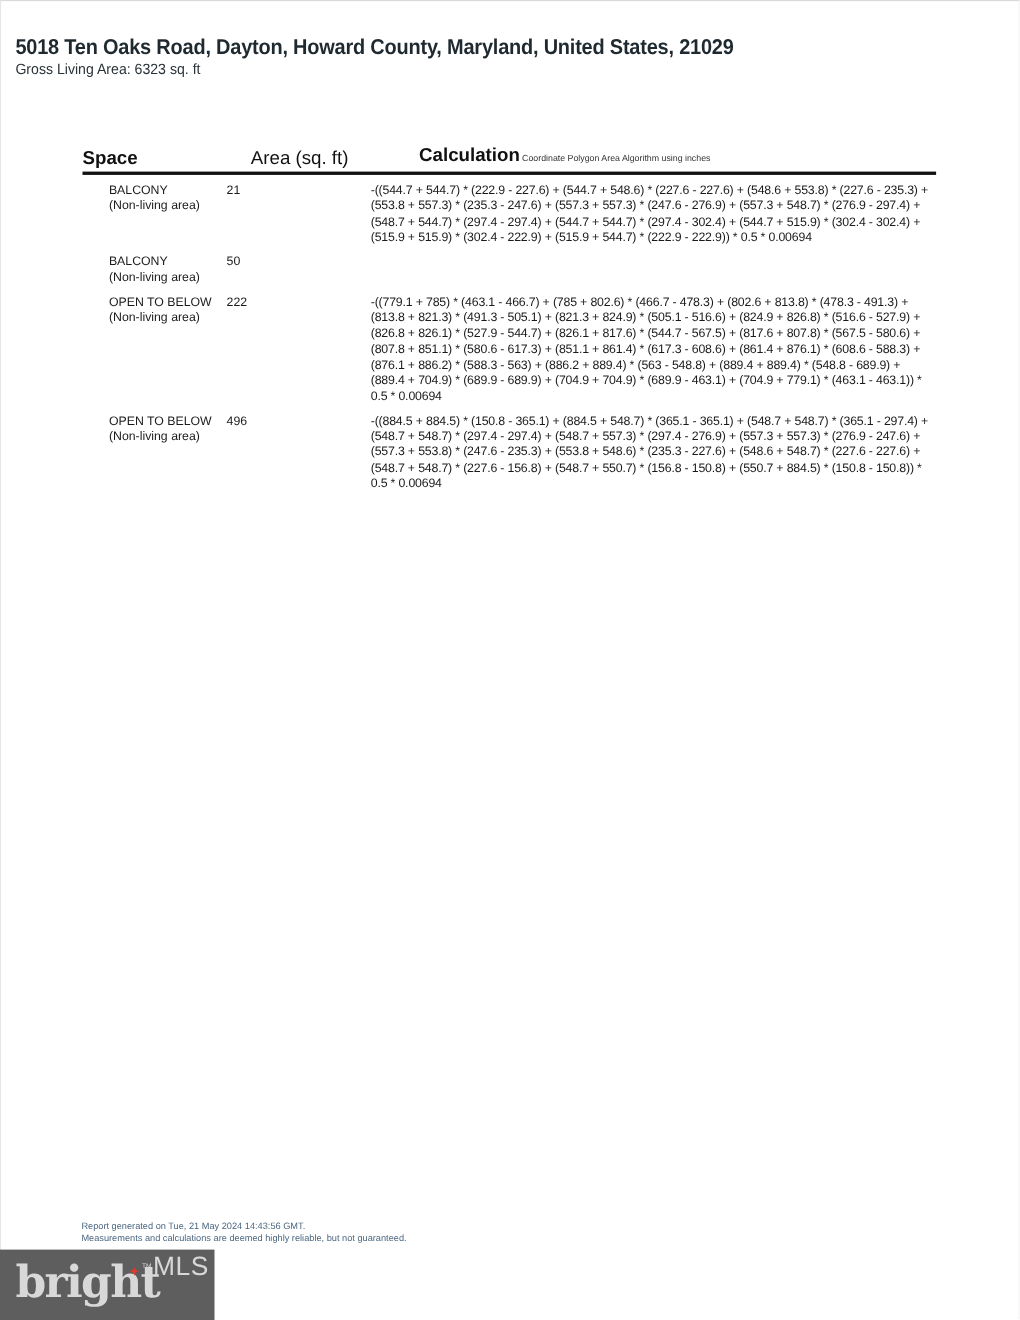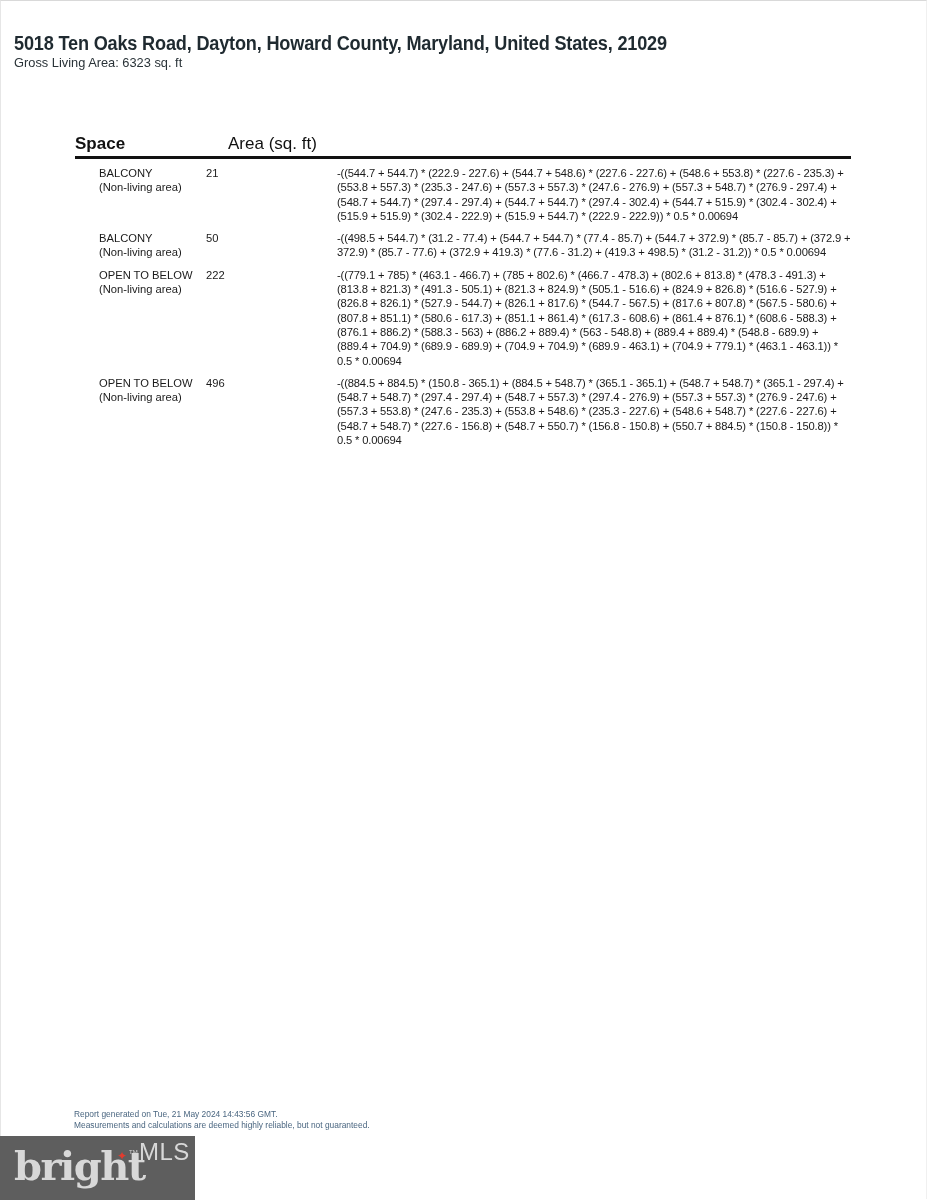--- a/index.html
+++ b/index.html
@@ -159,38 +159,38 @@
 
 <div class="header">
   <div class="address">5018 Ten Oaks Road, Dayton, Howard County, Maryland, United States, 21029</div>
   <div class="gla">Gross Living Area: 6323 sq. ft</div>
 </div>
 
 <div class="table">
   <div class="thead">
     <div class="th col-space">Space</div>
     <div class="th col-area area-h">Area (sq. ft)</div>
+    <div class="th col-calc calc-h"><span>Calculation</span><small>Coordinate Polygon Area Algorithm using inches</small></div>
   </div>
 
   <div class="row">
     <div class="cell col-space">
       <span class="sub">BALCONY</span>
       <span class="sub">(Non-living area)</span>
     </div>
     <div class="cell col-area">21</div>
     <div class="cell col-calc calc-text">-((544.7 + 544.7) * (222.9 - 227.6) + (544.7 + 548.6) * (227.6 - 227.6) + (548.6 + 553.8) * (227.6 - 235.3) + (553.8 + 557.3) * (235.3 - 247.6) + (557.3 + 557.3) * (247.6 - 276.9) + (557.3 + 548.7) * (276.9 - 297.4) + (548.7 + 544.7) * (297.4 - 297.4) + (544.7 + 544.7) * (297.4 - 302.4) + (544.7 + 515.9) * (302.4 - 302.4) + (515.9 + 515.9) * (302.4 - 222.9) + (515.9 + 544.7) * (222.9 - 222.9)) * 0.5 * 0.00694</div>
   </div>
 
   <div class="row">
     <div class="cell col-space">
       <span class="sub">BALCONY</span>
       <span class="sub">(Non-living area)</span>
     </div>
     <div class="cell col-area">50</div>
-    <div class="cell col-calc calc-text">-((498.5 + 544.7) * (31.2 - 77.4) + (544.7 + 544.7) * (77.4 - 85.7) + (544.7 + 372.9) * (85.7 - 85.7) + (372.9 + 372.9) * (85.7 - 77.6) + (372.9 + 419.3) * (77.6 - 31.2) + (419.3 + 498.5) * (31.2 - 31.2)) * 0.5 * 0.00694</div>
   </div>
 
   <div class="row">
     <div class="cell col-space">
       <span class="sub">OPEN TO BELOW</span>
       <span class="sub">(Non-living area)</span>
     </div>
     <div class="cell col-area">222</div>
     <div class="cell col-calc calc-text">-((779.1 + 785) * (463.1 - 466.7) + (785 + 802.6) * (466.7 - 478.3) + (802.6 + 813.8) * (478.3 - 491.3) + (813.8 + 821.3) * (491.3 - 505.1) + (821.3 + 824.9) * (505.1 - 516.6) + (824.9 + 826.8) * (516.6 - 527.9) + (826.8 + 826.1) * (527.9 - 544.7) + (826.1 + 817.6) * (544.7 - 567.5) + (817.6 + 807.8) * (567.5 - 580.6) + (807.8 + 851.1) * (580.6 - 617.3) + (851.1 + 861.4) * (617.3 - 608.6) + (861.4 + 876.1) * (608.6 - 588.3) + (876.1 + 886.2) * (588.3 - 563) + (886.2 + 889.4) * (563 - 548.8) + (889.4 + 889.4) * (548.8 - 689.9) + (889.4 + 704.9) * (689.9 - 689.9) + (704.9 + 704.9) * (689.9 - 463.1) + (704.9 + 779.1) * (463.1 - 463.1)) * 0.5 * 0.00694</div>
   </div>

